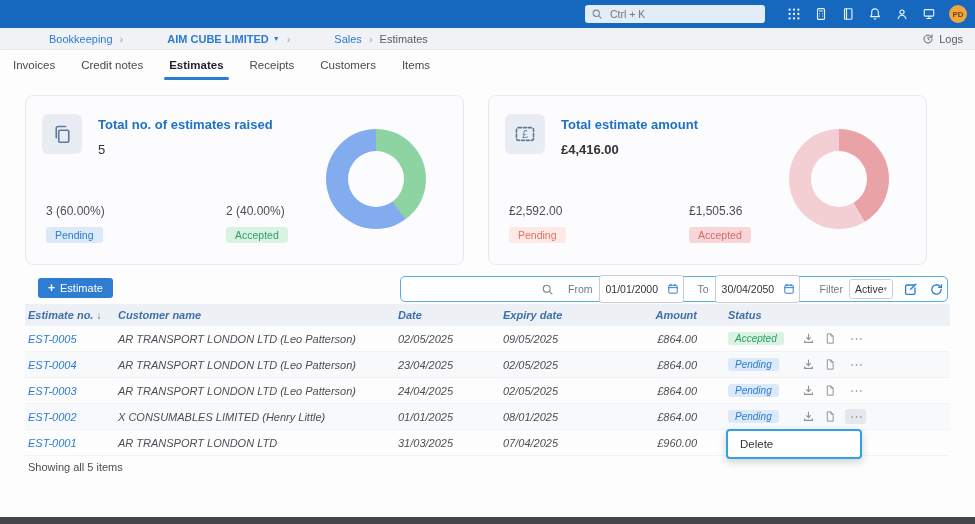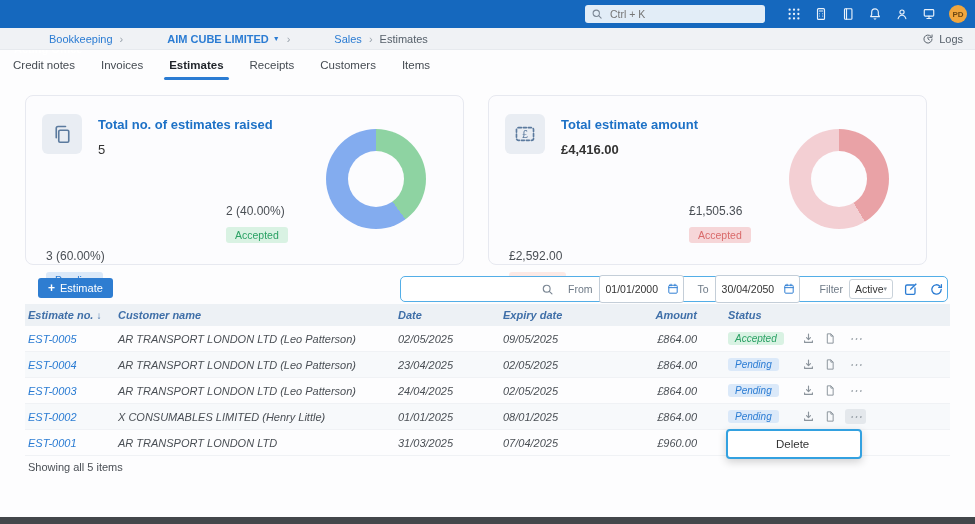--- a/index.html
+++ b/index.html
@@ -35,21 +35,21 @@
   .card{position:absolute;top:95px;width:437px;height:168px;background:#fcfcfe;border:1px solid #e7e9f0;border-radius:8px;}
   .card-icon{position:absolute;left:16px;top:18px;width:40px;height:40px;background:#e9edf3;border-radius:6px;
              display:flex;align-items:center;justify-content:center;color:#5b7a9e;}
   .card-head{position:absolute;left:72px;top:20px;width:175px;}
   .card-head h3{margin:0;font-size:13px;line-height:1.35;color:#1d71c6;font-weight:bold;}
   .card-value{margin-top:8px;font-size:13px;color:#333;}
   .card-value.strong{font-weight:bold;}
   .donut{position:absolute;left:300px;top:33px;width:100px;height:100px;border-radius:50%;}
   .donut::after{content:"";position:absolute;left:22px;top:22px;right:22px;bottom:22px;border-radius:50%;background:#fcfcfe;}
   .stat{position:absolute;top:108px;}
-  .stat.s1{left:20px;margin-top:45px;} .stat.s2{left:200px;}
+  .stat.s1{left:20px;} .stat.s2{left:200px;}
   .stat-text{font-size:12px;color:#4a4f55;}
   .badge{display:inline-block;margin-top:9px;font-size:10.5px;padding:2px 9px;border-radius:3px;background:#e8e8e8;color:#555;}
   .badge.pending{background:#dbe9f9;color:#2b7cd3;}
   .badge.accepted{background:#d9f2e3;color:#2aa164;}
   .badge.red.pending{background:#fde9e5;color:#e8705f;}
   .badge.red.accepted{background:#f6d6d8;color:#d96a6a;}
   .badge.sm{margin-top:0;font-size:10px;padding:1px 7px;}
   
   .new-btn{position:absolute;left:38px;top:278px;height:20px;background:#2e7dd1;border:none;border-radius:3px;
            color:#fff;font-size:11px;display:flex;align-items:center;gap:5px;padding:0 10px;cursor:pointer;
@@ -80,21 +80,21 @@
   td a{color:#2b7cd3;text-decoration:none;cursor:pointer;}
   .sort{font-size:10px;color:#3f6fa8;margin-left:3px;}
   .c-actions{display:flex;align-items:center;gap:9px;padding-left:12px;height:25px;color:#8b949c;}
   .act{display:flex;align-items:center;cursor:pointer;color:#8b949c;}
   .more{font-size:13px;line-height:13px;cursor:pointer;padding:1px 4px;border-radius:3px;color:#8b949c;}
   .more.anchored{background:#e4e8ec;}
   .footer-note{position:absolute;left:28px;top:461px;font-size:11px;color:#4a4f55;}
   
   .ctx-menu{position:absolute;left:726px;top:429px;width:132px;background:#fff;border:2px solid #33a1e0;border-radius:4px;
             box-shadow:0 3px 8px rgba(0,0,0,.18);z-index:20;}
-  .ctx-item{font-size:11.5px;color:#333;padding:7px 12px;cursor:pointer;margin-left:36px;}
+  .ctx-item{font-size:11.5px;color:#333;padding:7px 12px;cursor:pointer;}
   .bottom-strip{position:absolute;left:0;bottom:0;width:975px;height:7px;background:#43474b;}
 </style>
 </head>
 <body>
 
 <div class="screen">
 
   <header class="topbar">
     <div class="app-title">Acting Office</div>
     <div class="topbar-search">
@@ -178,22 +178,22 @@
             <path d="M13.4 8a5.4 5.4 0 1 1-1.6-3.8"></path>
             <path d="M13.4 2.6v3.2h-3.2"></path>
             <path d="M8 5.4V8l1.8 1.2"></path>
           </svg>
       </span>
       <span>Logs</span>
     </div>
   </div>
 
   <nav class="tabs">
+    <div class="tab">Invoices</div>
     <div class="tab">Credit notes</div>
-    <div class="tab">Invoices</div>
     <div class="tab active">Estimates</div>
     <div class="tab">Receipts</div>
     <div class="tab">Customers</div>
     <div class="tab">Items</div>
   </nav>
 
   <section class="card" style="left:25px;">
     <div class="card-icon">
       <svg width="20" height="20" viewBox="0 0 16 16" fill="none" stroke="currentColor" stroke-width="1.3" stroke-linecap="round" stroke-linejoin="round">
           <rect x="5.4" y="5" width="8" height="9.6" rx="1"></rect>

